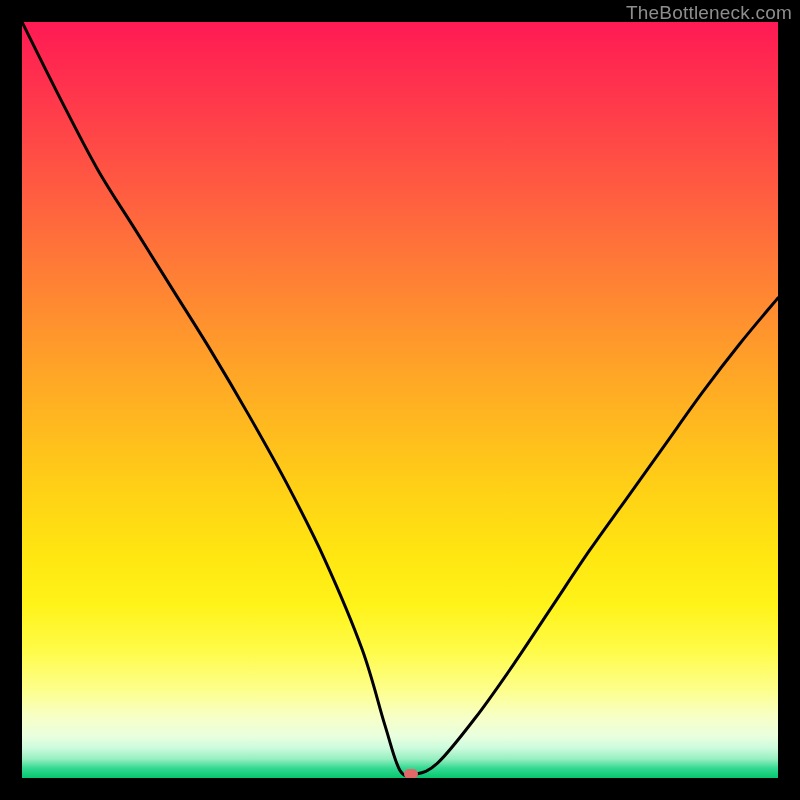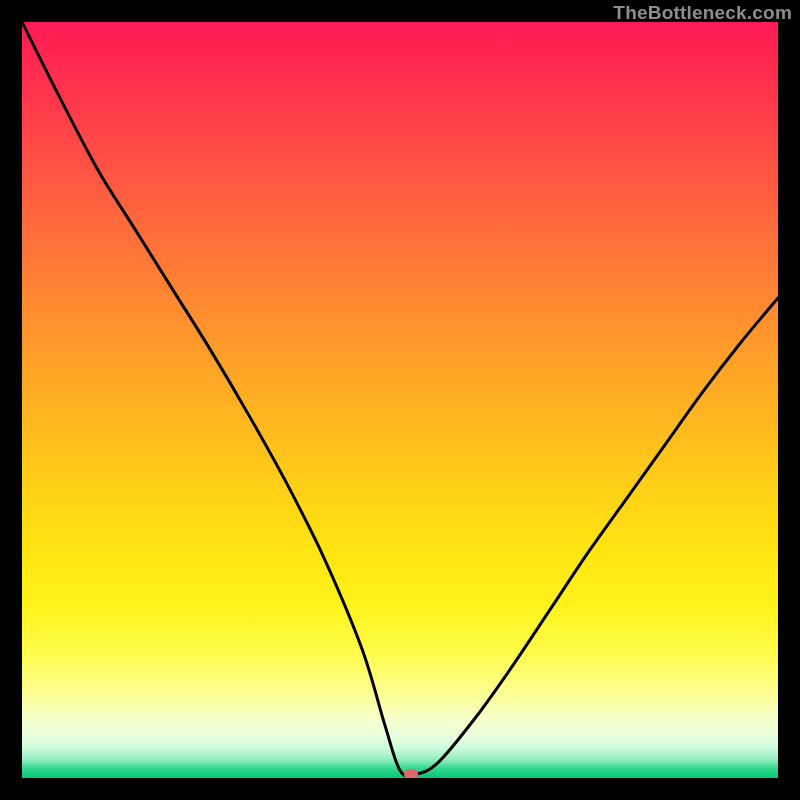--- a/index.html
+++ b/index.html
@@ -67,21 +67,21 @@
     border-radius: 5px;
     transform: translate(-50%, -50%);
   }
   .watermark {
     position: absolute;
     top: 2px;
     right: 8px;
     font-family: Arial, Helvetica, sans-serif;
     font-size: 19px;
     color: #8d8d8d;
-    font-weight: 700;
+    font-weight: 400;
     letter-spacing: 0.2px;
   }
 </style>
 </head>
 <body>
 
 <div class="chart-container">
   <div class="plot-area">
     <div class="gradient-bg"></div>
     <svg class="curve-svg" viewBox="0 0 756 756" preserveAspectRatio="none">

